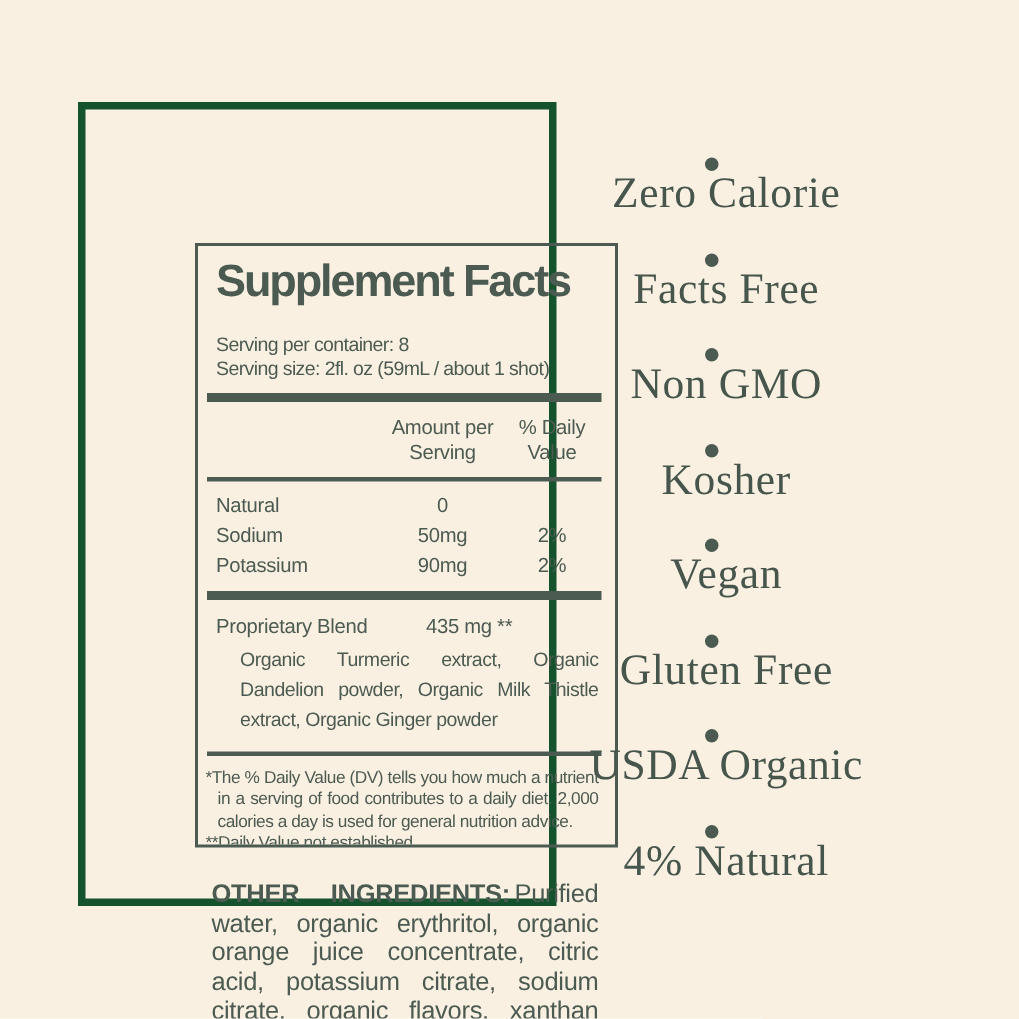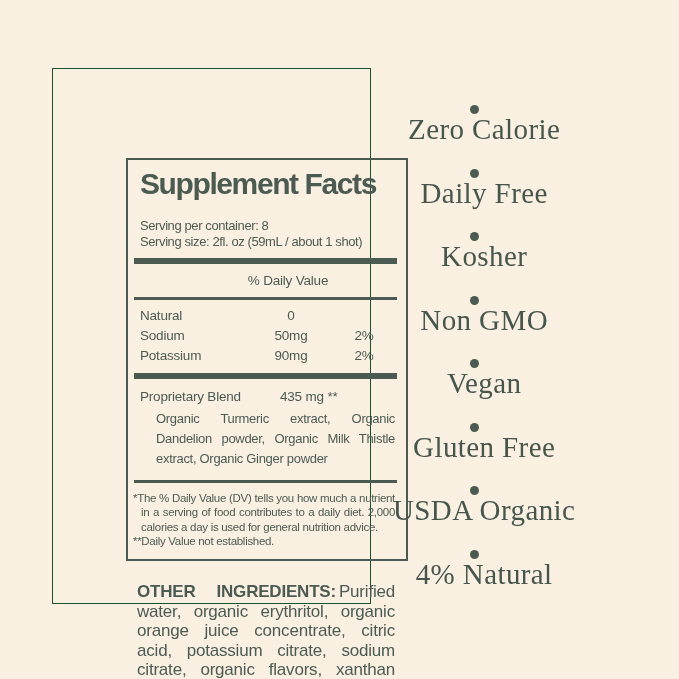--- a/index.html
+++ b/index.html
@@ -8,21 +8,21 @@
     width:679px;height:679px;
     background:#faf0e2;
     font-family:"Liberation Sans", sans-serif;
     color:#4b5b52;
     overflow:hidden;
   }
   
   .outer-box{
     position:absolute;left:52px;top:68px;
     width:319px;height:536px;
-    border:1px solid #14532d;
+    border:5px solid #14532d;
     box-sizing:border-box;
   }
   
   .panel{
     position:absolute;left:73px;top:89px;
     width:282px;height:403px;
     border:2px solid #4b5b52;
     box-sizing:border-box;
     padding:8px 11px 0 12px;
     overflow:hidden;
@@ -108,20 +108,21 @@
 
       <div class="serving">
         <div>Serving per container: 8</div>
         <div>Serving size: 2fl. oz (59mL / about 1 shot)</div>
       </div>
 
       <div class="bar thick b1"></div>
 
       <div class="grid-row hdr">
         <div></div>
+        <div class="c-amt">Amount per Serving</div>
         <div class="c-dv">% Daily Value</div>
       </div>
 
       <div class="bar thin b2"></div>
 
       <div class="rows">
         <div class="grid-row nut">
           <div>Natural</div>
           <div class="c-amt">0</div>
           <div class="c-dv"></div>
@@ -160,32 +161,32 @@
 
   </div>
 
   <ul class="features">
     <li>
         <span class="dot"></span>
         <span>Zero Calorie</span>
       </li>
     <li>
         <span class="dot"></span>
-        <span>Daily Free</span>
+        <span>Facts Free</span>
+      </li>
+    <li>
+        <span class="dot"></span>
+        <span>Non GMO</span>
       </li>
     <li>
         <span class="dot"></span>
         <span>Kosher</span>
       </li>
     <li>
         <span class="dot"></span>
-        <span>Non GMO</span>
-      </li>
-    <li>
-        <span class="dot"></span>
         <span>Vegan</span>
       </li>
     <li>
         <span class="dot"></span>
         <span>Gluten Free</span>
       </li>
     <li>
         <span class="dot"></span>
         <span>USDA Organic</span>
       </li>

